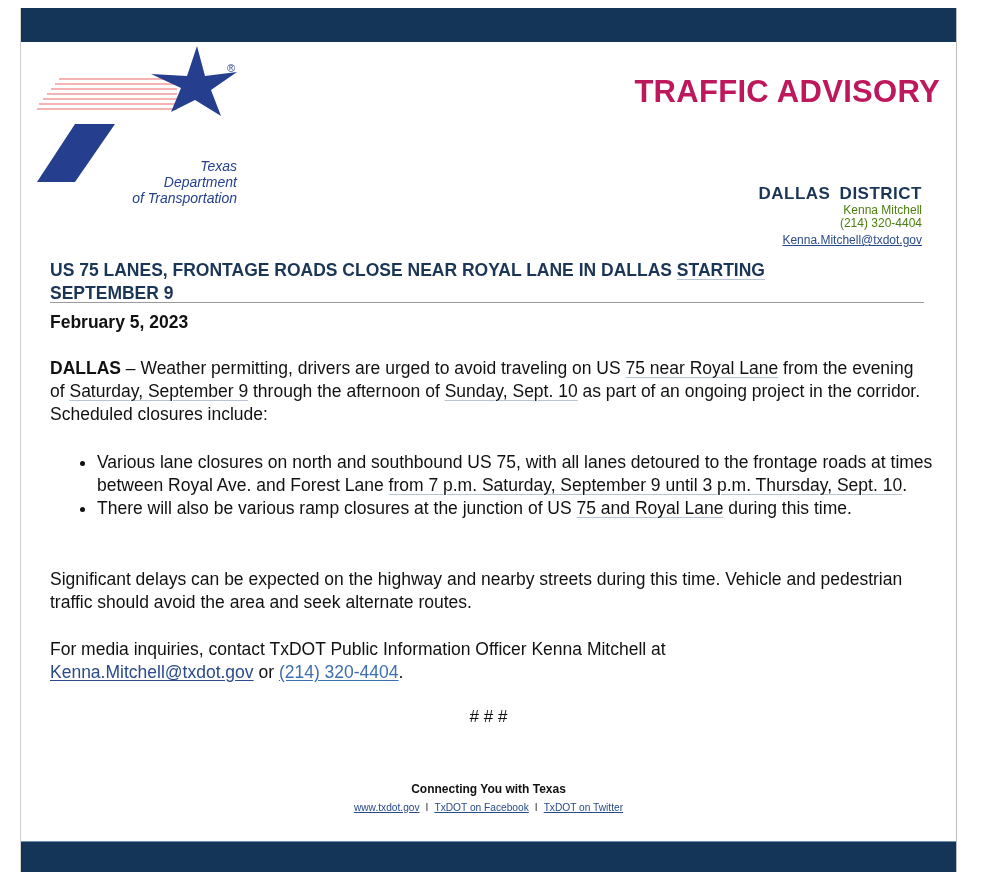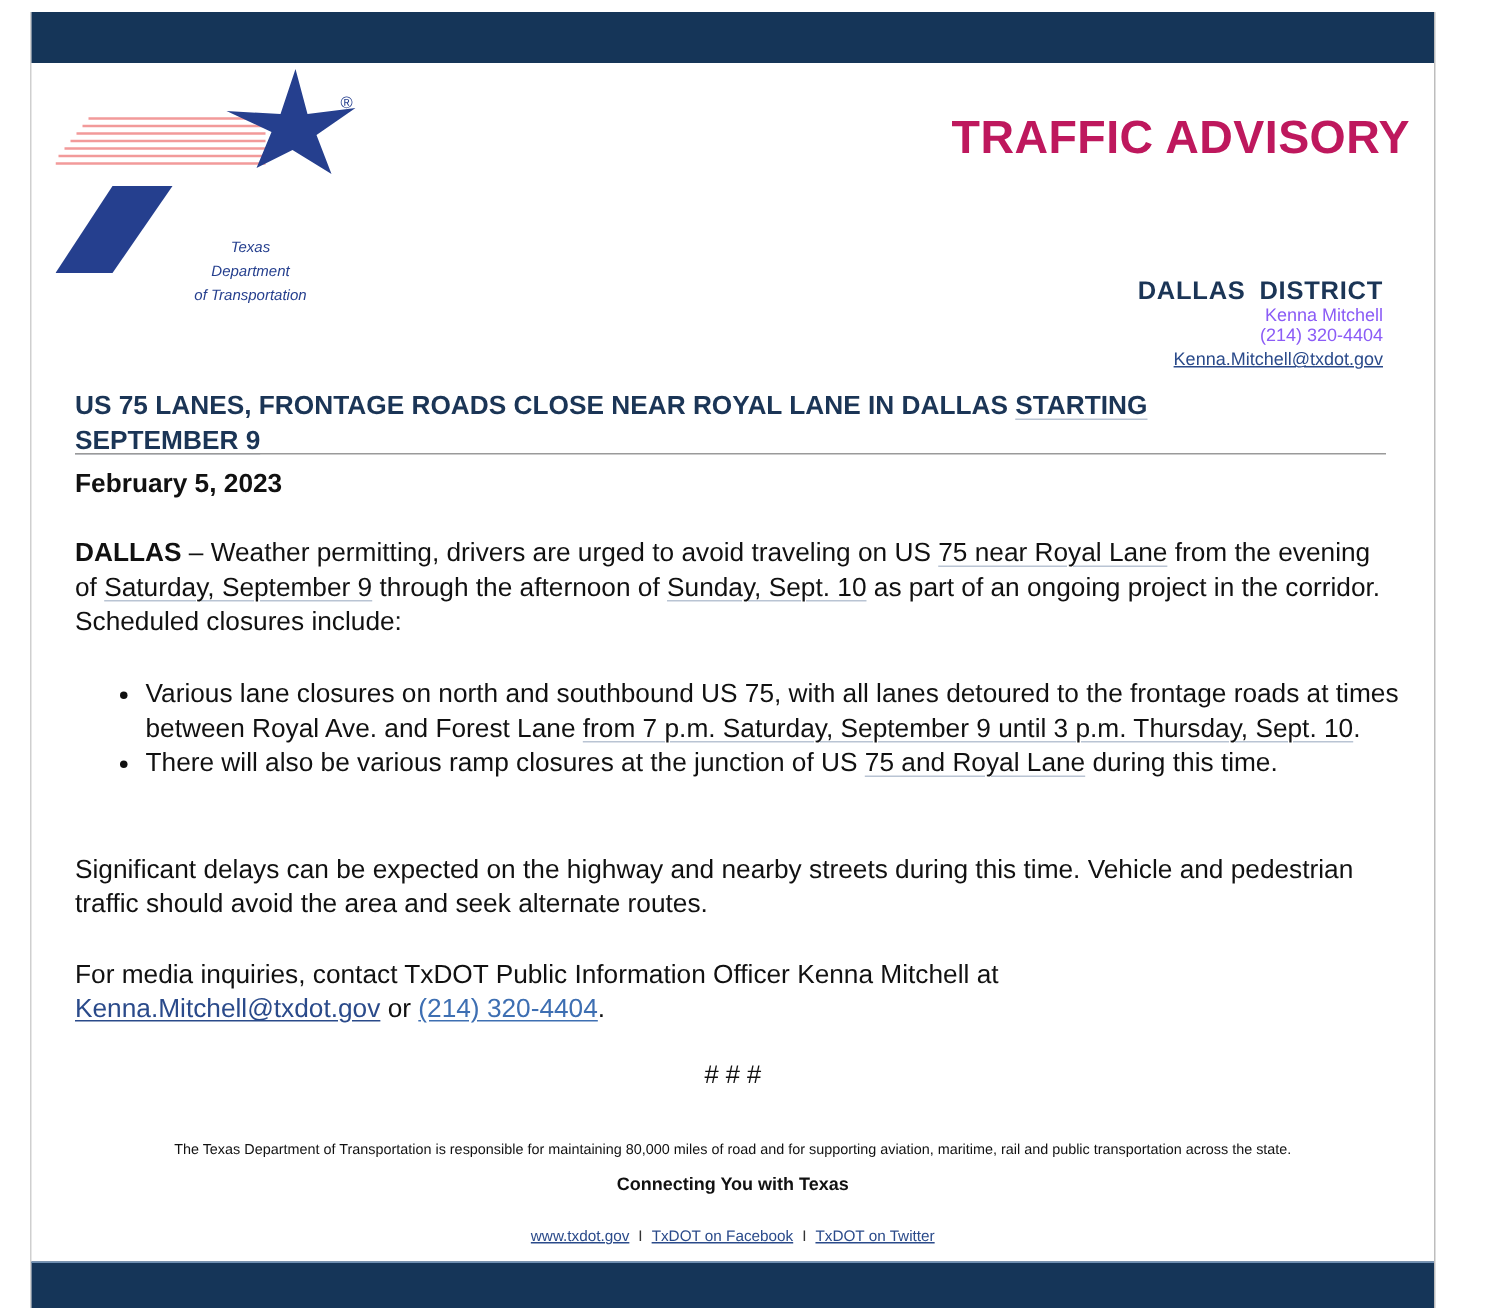--- a/index.html
+++ b/index.html
@@ -1,42 +1,42 @@
 <!DOCTYPE html>
 <html><head>
 <meta charset="utf-8">
 <style>
   html, body { margin: 0; padding: 0; background: #ffffff; }
   body { width: 1000px; height: 872px; position: relative; overflow: hidden; font-family: "Liberation Sans", sans-serif; color: #111; }
   .frame { position: absolute; left: 20px; top: 8px; width: 935px; height: 864px; border-left: 1px solid #cfcfcf; border-right: 1px solid #bdbdbd; background: #fff; }
   .bar-top { position: absolute; left: 0; top: 0; width: 935px; height: 34px; background: #153558; }
   .bar-bottom { position: absolute; left: 0; top: 833px; width: 935px; height: 32px; background: #153558; border-top: 1px solid #6f8fb3; }
   .logo { position: absolute; left: 16px; top: 36px; width: 200px; height: 140px; }
-  .logo-text { position: absolute; left: 60px; top: 114px; font-style: italic; color: #253f8e; font-size: 10px; line-height: 16px; text-align: center; width: 140px; }
+  .logo-text { position: absolute; left: 60px; top: 114px; font-style: italic; color: #253f8e; font-size: 14px; line-height: 16px; text-align: right; width: 140px; }
   .advisory-title { position: absolute; right: 16px; top: 66px; font-size: 31px; font-weight: bold; color: #be185d; letter-spacing: 0.3px; margin-left: 39px; }
   .district { position: absolute; right: 34px; top: 128px; text-align: right; margin-top: 48px; }
   .district .name { font-size: 17px; font-weight: bold; color: #1b3556; letter-spacing: 0.5px; word-spacing: 4px; line-height: 20px; }
-  .district .line { font-size: 12px; line-height: 13px; color: #8b5cf6; }
+  .district .line { font-size: 12px; line-height: 13px; color: #4d7c0f; }
   .district a { font-size: 12px; line-height: 13px; color: #2a4a8a; text-decoration: underline; }
   .headline { position: absolute; left: 29px; top: 239px; width: 880px; font-size: 17.5px; font-weight: bold; color: #1b3556; line-height: 23px; margin-top: 12px; }
   .u-dot { text-decoration: underline; text-decoration-color: #b9c4d3; text-decoration-thickness: 1px; text-underline-offset: 3px; }
   .rule { position: absolute; left: 29px; top: 294px; width: 874px; height: 1px; background: #9a9a9a; }
   .date { position: absolute; left: 29px; top: 304px; font-size: 17.5px; font-weight: bold; }
   .body-text { position: absolute; left: 29px; width: 880px; font-size: 17.5px; line-height: 23px; color: #111; }
   .p1 { top: 349px; }
   .bullets { position: absolute; left: 54px; top: 443px; width: 860px; margin: 0; padding: 0 0 0 22px; font-size: 17.5px; line-height: 23px; }
   .bullets li { padding-left: 0; }
   .p2 { top: 560px; }
   .p3 { top: 630px; }
   .link-blue { color: #2a4a8a; text-decoration: underline; text-underline-offset: 2px; }
   .link-lightblue { color: #3e6fb2; text-decoration: underline; text-underline-offset: 2px; }
   .hashes { position: absolute; left: 0; width: 935px; top: 699px; text-align: center; font-size: 17px; }
   .footer-note { position: absolute; left: 0; width: 935px; top: 753px; text-align: center; font-size: 9.6px; color: #111; }
   .footer-tag { position: absolute; left: 0; width: 935px; top: 774px; text-align: center; font-size: 12px; font-weight: bold; }
-  .footer-links { position: absolute; left: 0; width: 935px; top: 794px; text-align: center; font-size: 10.2px; margin-top: 17px; }
+  .footer-links { position: absolute; left: 0; width: 935px; top: 794px; text-align: center; font-size: 10.2px; }
   .footer-links a { color: #2a4a8a; text-decoration: underline; }
   .footer-links .sep { margin: 0 6px; color: #333; }
 </style>
 </head>
 <body>
 
 <div class="frame">
   <div class="bar-top"></div>
 
   <div class="logo">
@@ -82,20 +82,19 @@
     <li><span>Various lane closures on north and southbound US 75, with all lanes detoured to the frontage roads at times between Royal Ave. and Forest Lane </span><span class="u-dot">from 7 p.m. Saturday, September 9 until 3 p.m. Thursday, Sept. 10</span><span>.</span></li>
     <li><span>There will also be various ramp closures at the junction of US </span><span class="u-dot">75 and Royal Lane</span><span> during this time.</span></li>
   </ul>
 
   <div class="body-text p2">Significant delays can be expected on the highway and nearby streets during this time. Vehicle and pedestrian traffic should avoid the area and seek alternate routes.</div>
 
   <div class="body-text p3"><span>For media inquiries, contact TxDOT Public Information Officer Kenna Mitchell at </span><br><a class="link-blue">Kenna.Mitchell@txdot.gov</a><span> or </span><a class="link-lightblue">(214) 320-4404</a><span>.</span></div>
 
   <div class="hashes"># # #</div>
 
-  <div class="footer-note">The Texas Department of Transportation is responsible for maintaining 80,000 miles of road and for supporting aviation, maritime, rail and public transportation across the state.</div>
   <div class="footer-tag">Connecting You with Texas</div>
   <div class="footer-links">
     <a>www.txdot.gov</a><span class="sep">I</span><a>TxDOT on Facebook</a><span class="sep">I</span><a>TxDOT on Twitter</a>
   </div>
 
   <div class="bar-bottom"></div>
 </div>
 
 </body></html>

